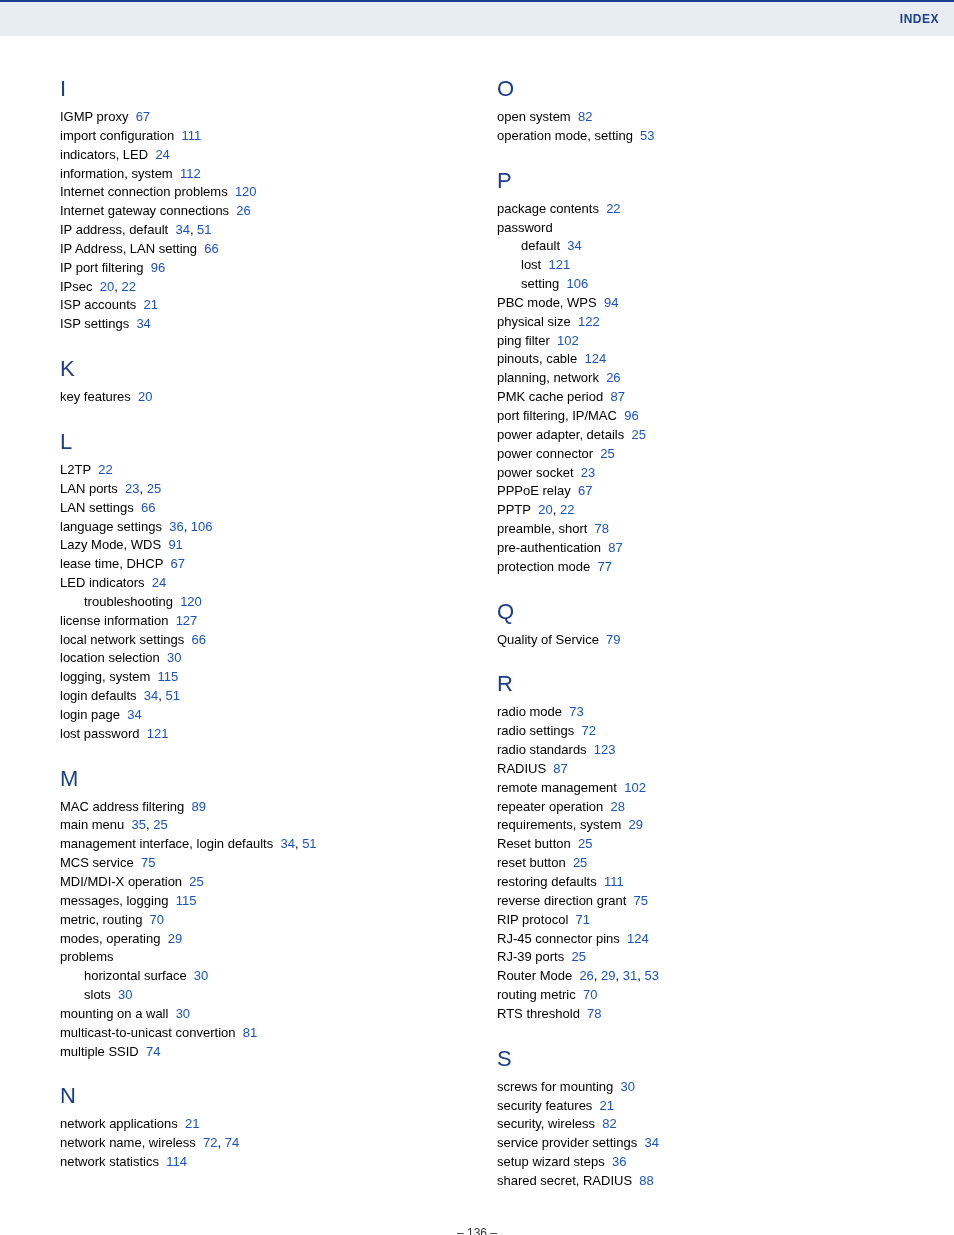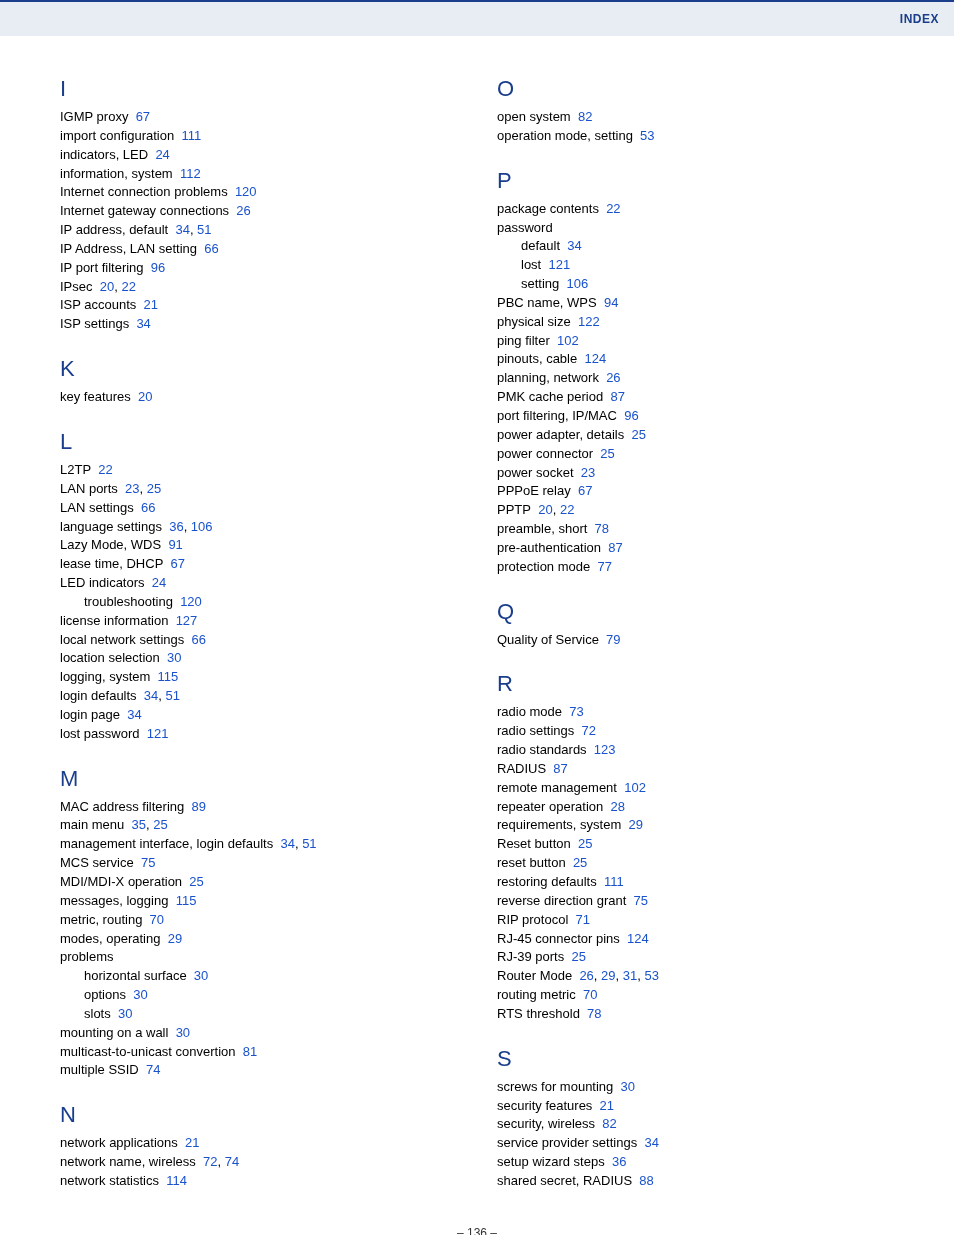--- a/index.html
+++ b/index.html
@@ -103,41 +103,40 @@
       <div class="entry"><span>MAC address filtering</span>&nbsp;&nbsp;<span class="page-ref">89</span></div>
       <div class="entry"><span>main menu</span>&nbsp;&nbsp;<span class="page-ref">35</span><span>, </span><span class="page-ref">25</span></div>
       <div class="entry"><span>management interface, login defaults</span>&nbsp;&nbsp;<span class="page-ref">34</span><span>, </span><span class="page-ref">51</span></div>
       <div class="entry"><span>MCS service</span>&nbsp;&nbsp;<span class="page-ref">75</span></div>
       <div class="entry"><span>MDI/MDI-X operation</span>&nbsp;&nbsp;<span class="page-ref">25</span></div>
       <div class="entry"><span>messages, logging</span>&nbsp;&nbsp;<span class="page-ref">115</span></div>
       <div class="entry"><span>metric, routing</span>&nbsp;&nbsp;<span class="page-ref">70</span></div>
       <div class="entry"><span>modes, operating</span>&nbsp;&nbsp;<span class="page-ref">29</span></div>
       <div class="entry"><span>problems</span></div>
       <div class="entry sub"><span>horizontal surface</span>&nbsp;&nbsp;<span class="page-ref">30</span></div>
-      <div class="entry sub"><span>options</span>&nbsp;&nbsp;<span class="page-ref">30</span></div>
       <div class="entry sub"><span>slots</span>&nbsp;&nbsp;<span class="page-ref">30</span></div>
       <div class="entry"><span>mounting on a wall</span>&nbsp;&nbsp;<span class="page-ref">30</span></div>
       <div class="entry"><span>multicast-to-unicast convertion</span>&nbsp;&nbsp;<span class="page-ref">81</span></div>
       <div class="entry"><span>multiple SSID</span>&nbsp;&nbsp;<span class="page-ref">74</span></div>
       <div class="section-letter">N</div>
       <div class="entry"><span>network applications</span>&nbsp;&nbsp;<span class="page-ref">21</span></div>
       <div class="entry"><span>network name, wireless</span>&nbsp;&nbsp;<span class="page-ref">72</span><span>, </span><span class="page-ref">74</span></div>
       <div class="entry"><span>network statistics</span>&nbsp;&nbsp;<span class="page-ref">114</span></div>
     </div>
     <div class="col">
       <div class="section-letter first">O</div>
       <div class="entry"><span>open system</span>&nbsp;&nbsp;<span class="page-ref">82</span></div>
       <div class="entry"><span>operation mode, setting</span>&nbsp;&nbsp;<span class="page-ref">53</span></div>
       <div class="section-letter">P</div>
       <div class="entry"><span>package contents</span>&nbsp;&nbsp;<span class="page-ref">22</span></div>
       <div class="entry"><span>password</span></div>
       <div class="entry sub"><span>default</span>&nbsp;&nbsp;<span class="page-ref">34</span></div>
       <div class="entry sub"><span>lost</span>&nbsp;&nbsp;<span class="page-ref">121</span></div>
       <div class="entry sub"><span>setting</span>&nbsp;&nbsp;<span class="page-ref">106</span></div>
-      <div class="entry"><span>PBC name, WPS</span>&nbsp;&nbsp;<span class="page-ref">94</span></div>
+      <div class="entry"><span>PBC mode, WPS</span>&nbsp;&nbsp;<span class="page-ref">94</span></div>
       <div class="entry"><span>physical size</span>&nbsp;&nbsp;<span class="page-ref">122</span></div>
       <div class="entry"><span>ping filter</span>&nbsp;&nbsp;<span class="page-ref">102</span></div>
       <div class="entry"><span>pinouts, cable</span>&nbsp;&nbsp;<span class="page-ref">124</span></div>
       <div class="entry"><span>planning, network</span>&nbsp;&nbsp;<span class="page-ref">26</span></div>
       <div class="entry"><span>PMK cache period</span>&nbsp;&nbsp;<span class="page-ref">87</span></div>
       <div class="entry"><span>port filtering, IP/MAC</span>&nbsp;&nbsp;<span class="page-ref">96</span></div>
       <div class="entry"><span>power adapter, details</span>&nbsp;&nbsp;<span class="page-ref">25</span></div>
       <div class="entry"><span>power connector</span>&nbsp;&nbsp;<span class="page-ref">25</span></div>
       <div class="entry"><span>power socket</span>&nbsp;&nbsp;<span class="page-ref">23</span></div>
       <div class="entry"><span>PPPoE relay</span>&nbsp;&nbsp;<span class="page-ref">67</span></div>

